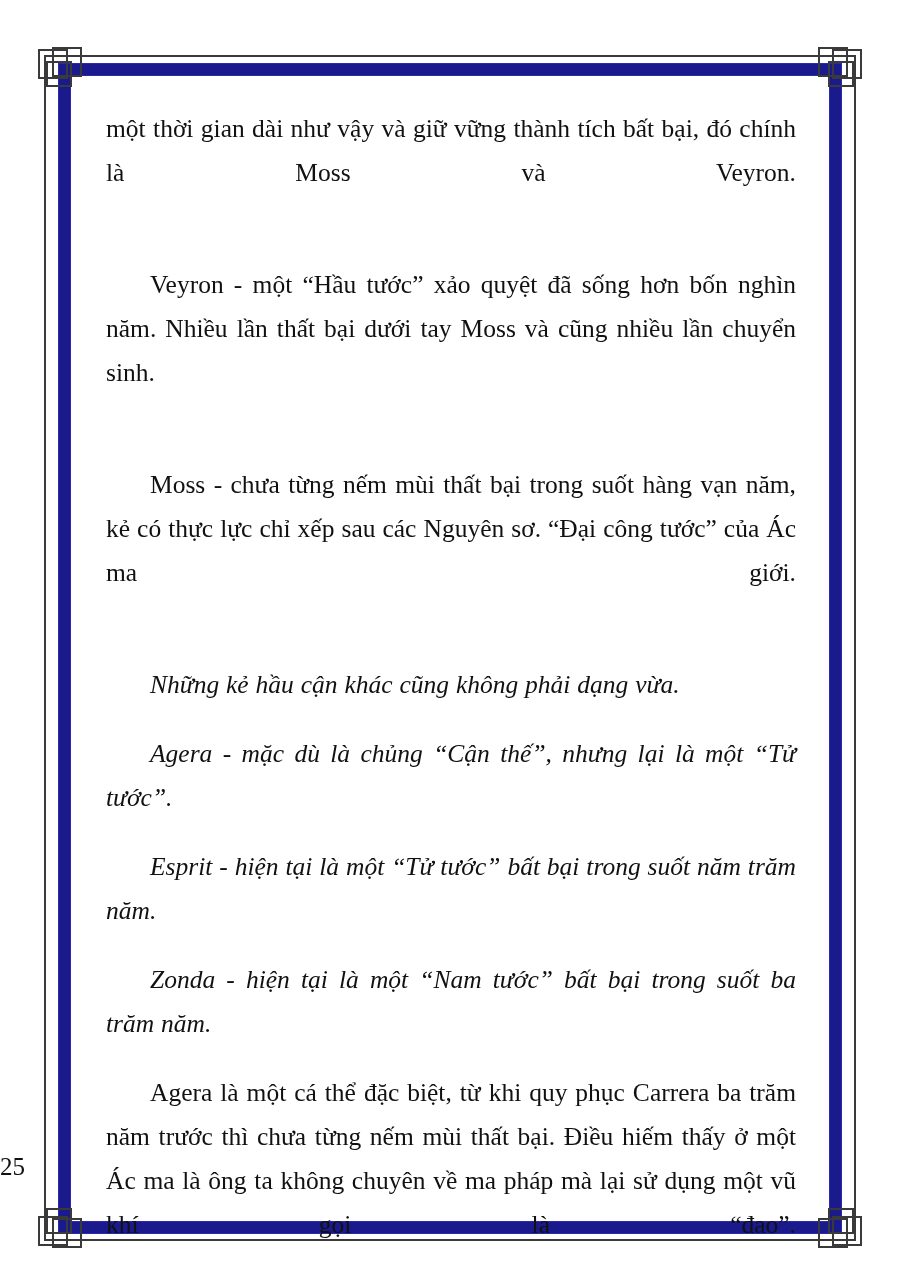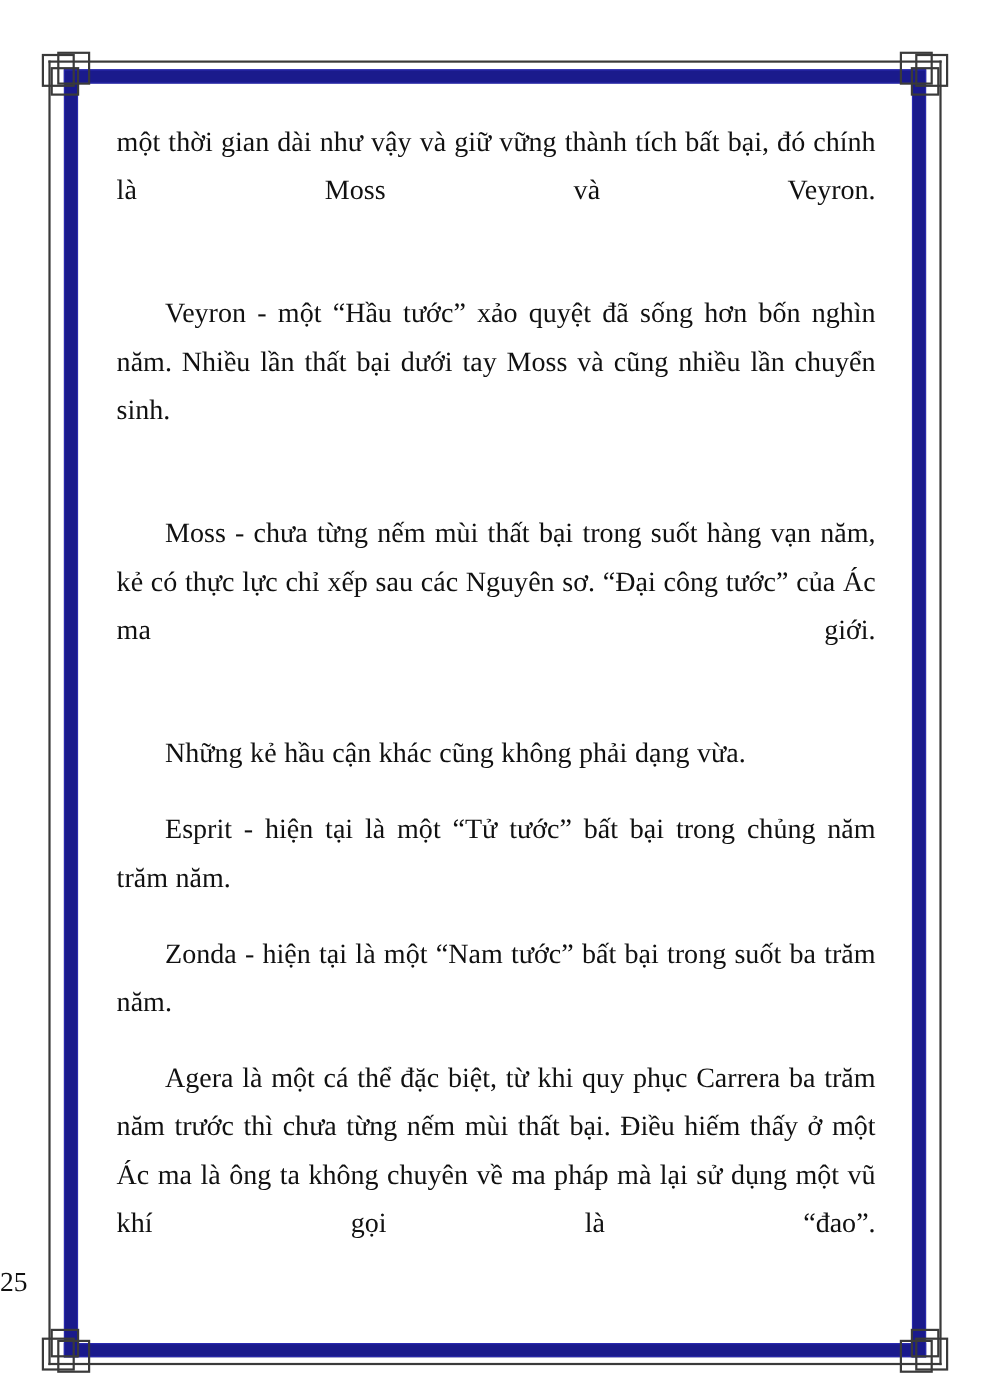--- a/index.html
+++ b/index.html
@@ -75,21 +75,21 @@
     margin: 0 0 24px 0;
     font-size: 25.5px;
     line-height: 44px;
     color: #111111;
     text-align: justify;
     text-indent: 44px;
     hyphens: none;
     word-spacing: 0.02em;
   }
   .para.no-indent { text-indent: 0; }
-  .para.single    { margin-bottom: 25px; }
+  .para.single    { margin-bottom: 25px; font-style: italic; }
 
   
   .para.j::after {
     content: "";
     display: inline-block;
     width: 100%;
   }
 
   .folio {
     position: absolute;
@@ -136,21 +136,22 @@
     <i class="sq-a"></i>
     <i class="sq-b"></i>
     <i class="sq-c"></i>
   </div>
 
   <div class="content">
     <p class="para no-indent j">một thời gian dài như vậy và giữ vững thành tích bất bại, đó chính là Moss và Veyron.</p>
     <p class="para j">Veyron - một “Hầu tước” xảo quyệt đã sống hơn bốn nghìn năm. Nhiều lần thất bại dưới tay Moss và cũng nhiều lần chuyển sinh.</p>
     <p class="para j">Moss - chưa từng nếm mùi thất bại trong suốt hàng vạn năm, kẻ có thực lực chỉ xếp sau các Nguyên sơ. “Đại công tước” của Ác ma giới.</p>
     <p class="para single">Những kẻ hầu cận khác cũng không phải dạng vừa.</p>
-    <p class="para single">Esprit - hiện tại là một “Tử tước” bất bại trong chủng năm trăm năm.</p>
+    <p class="para single">Agera - mặc dù là chủng “Cận thế”, nhưng lại là một “Tử tước”.</p>
+    <p class="para single">Esprit - hiện tại là một “Tử tước” bất bại trong suốt năm trăm năm.</p>
     <p class="para single">Zonda - hiện tại là một “Nam tước” bất bại trong suốt ba trăm năm.</p>
     <p class="para j">Agera là một cá thể đặc biệt, từ khi quy phục Carrera ba trăm năm trước thì chưa từng nếm mùi thất bại. Điều hiếm thấy ở một Ác ma là ông ta không chuyên về ma pháp mà lại sử dụng một vũ khí gọi là “đao”.</p>
 
   </div>
 
   <div class="folio">25</div>
 
 </div>
 
 </body></html>

